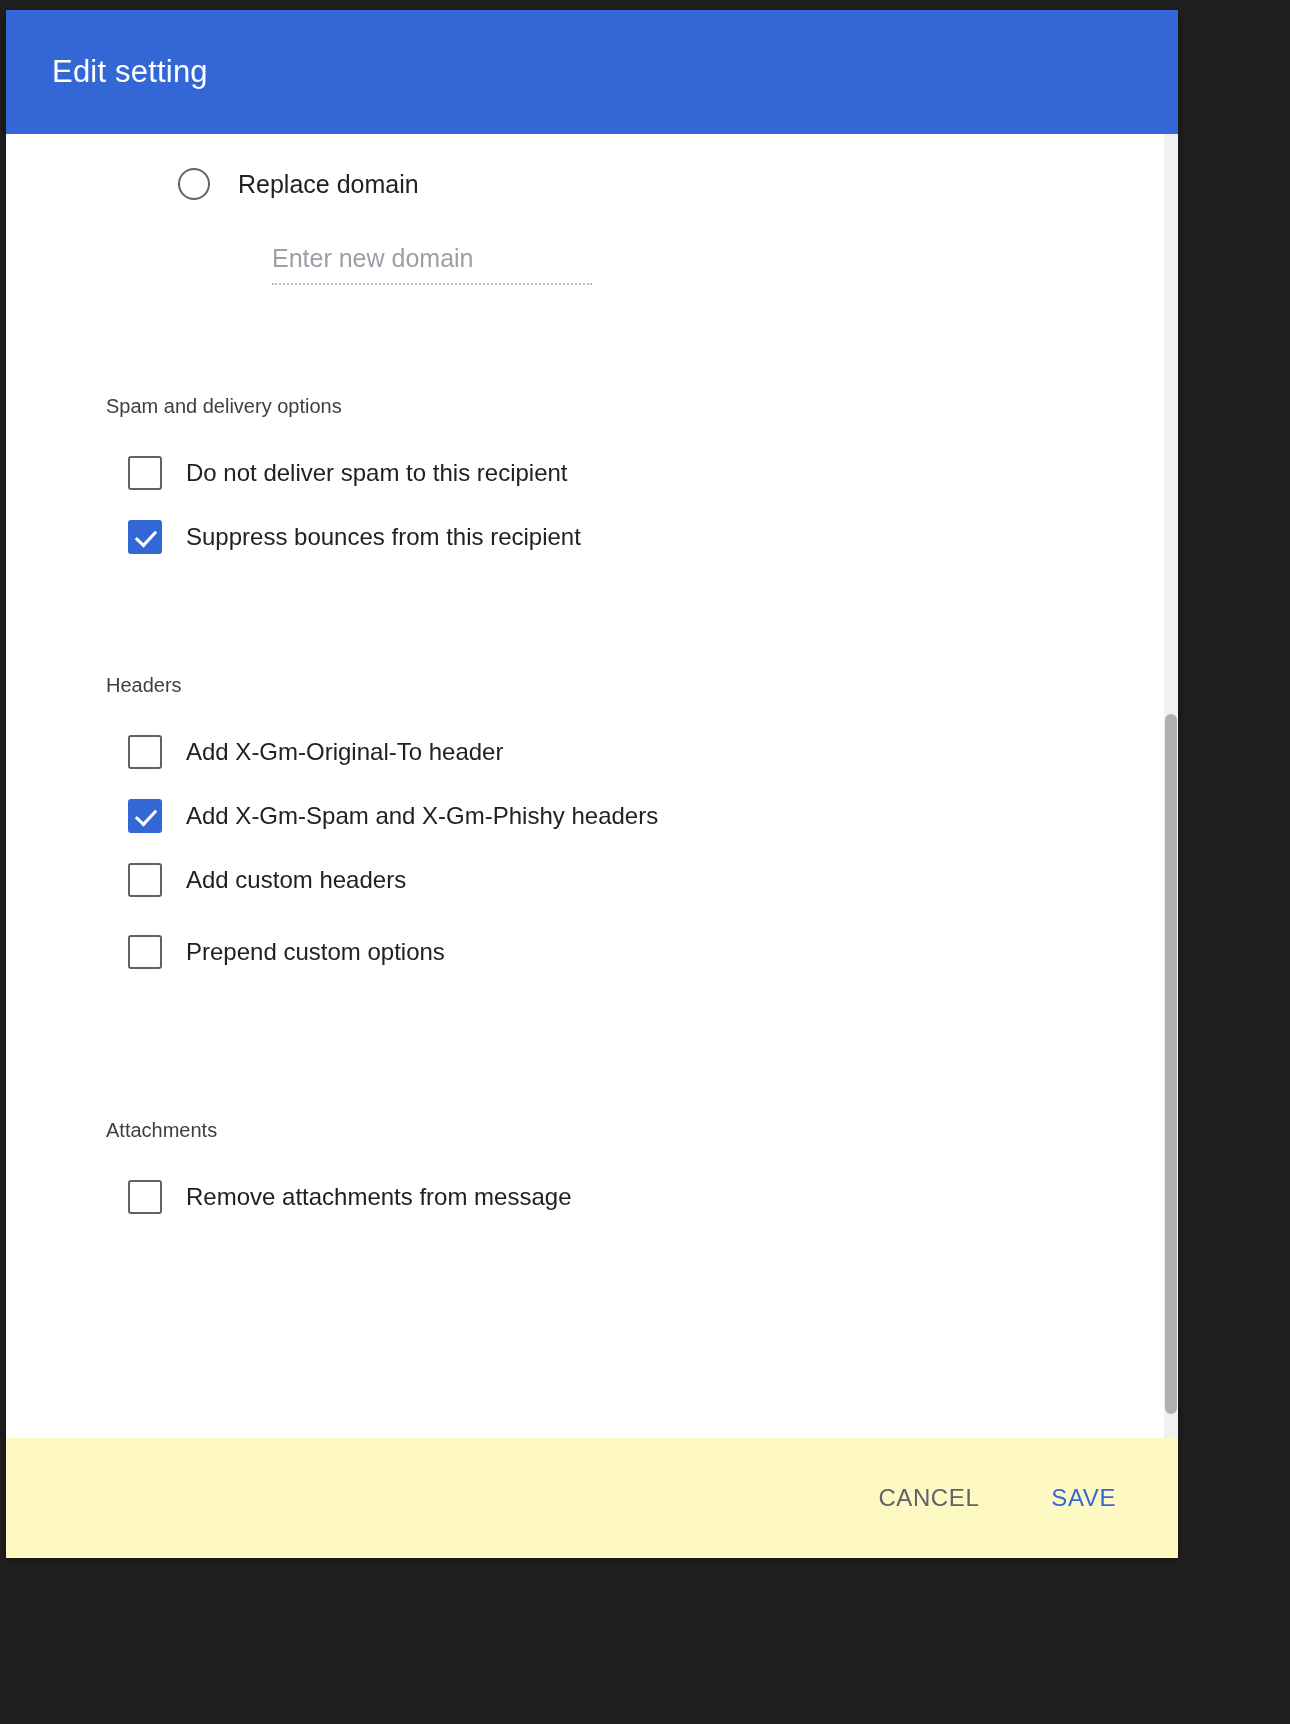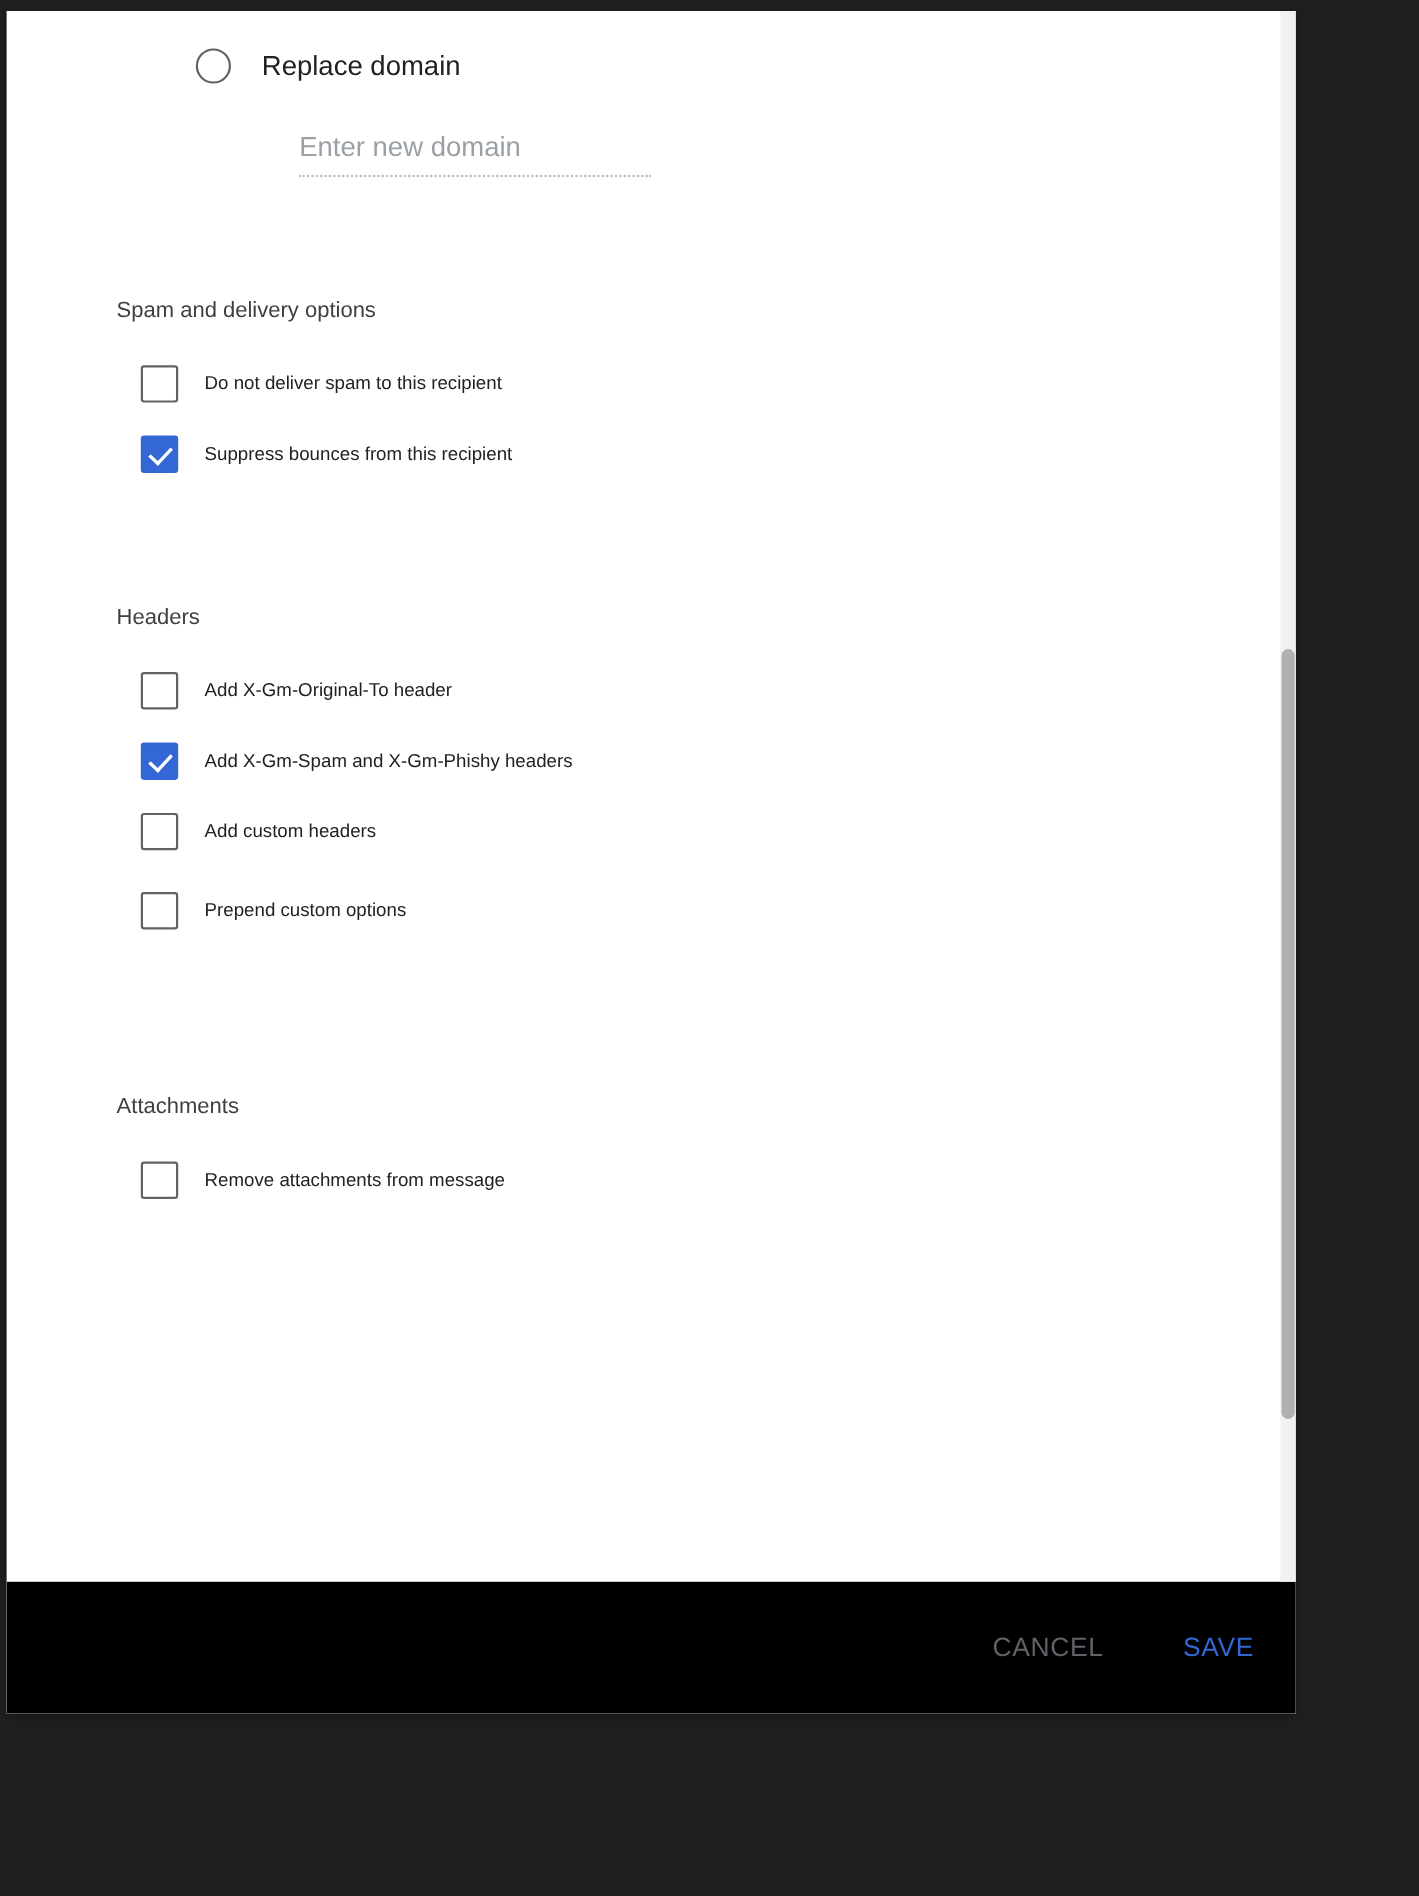--- a/index.html
+++ b/index.html
@@ -133,21 +133,21 @@
     left: 10px;
     top: 4px;
     width: 9px;
     height: 17px;
     border: solid #ffffff;
     border-width: 0 3.5px 3.5px 0;
     transform: rotate(43deg);
   }
   .check-label {
     margin-left: 24px;
-    font-size: 17px;
+    font-size: 24px;
     color: #202124;
   }
 
   
   .scroll-track {
     position: absolute;
     right: 0;
     top: 0;
     bottom: 0;
     width: 14px;
@@ -161,41 +161,44 @@
     height: 700px;
     background: #b0b0b0;
     border-radius: 6px;
   }
 
   .dialog-footer {
     flex: 0 0 auto;
     height: 120px;
     display: flex;
     justify-content: flex-end;
-    padding-right: 16px;
-    box-sizing: border-box;
-    background: #000000;
+    padding-right: 40px;
+    box-sizing: border-box;
+    background: #fef9c3;
   }
   .btn {
     background: none;
     border: none;
     font-family: "Liberation Sans", sans-serif;
     font-size: 24px;
     letter-spacing: 0.6px;
     cursor: pointer;
     padding: 14px 22px;
   }
   .btn-cancel { color: #5f6368; }
   .btn-save { color: #3367d6; margin-left: 28px; }
 </style>
 </head>
 <body>
 
 <div class="dialog">
 
+  <div class="dialog-header">
+    <div class="dialog-title">Edit setting</div>
+  </div>
 
   <div class="dialog-body">
     <div class="content">
 
       <div class="radio-row">
         <span class="radio-outer"></span>
         <span class="radio-label">Replace domain</span>
       </div>
 
       <div class="domain-field">

